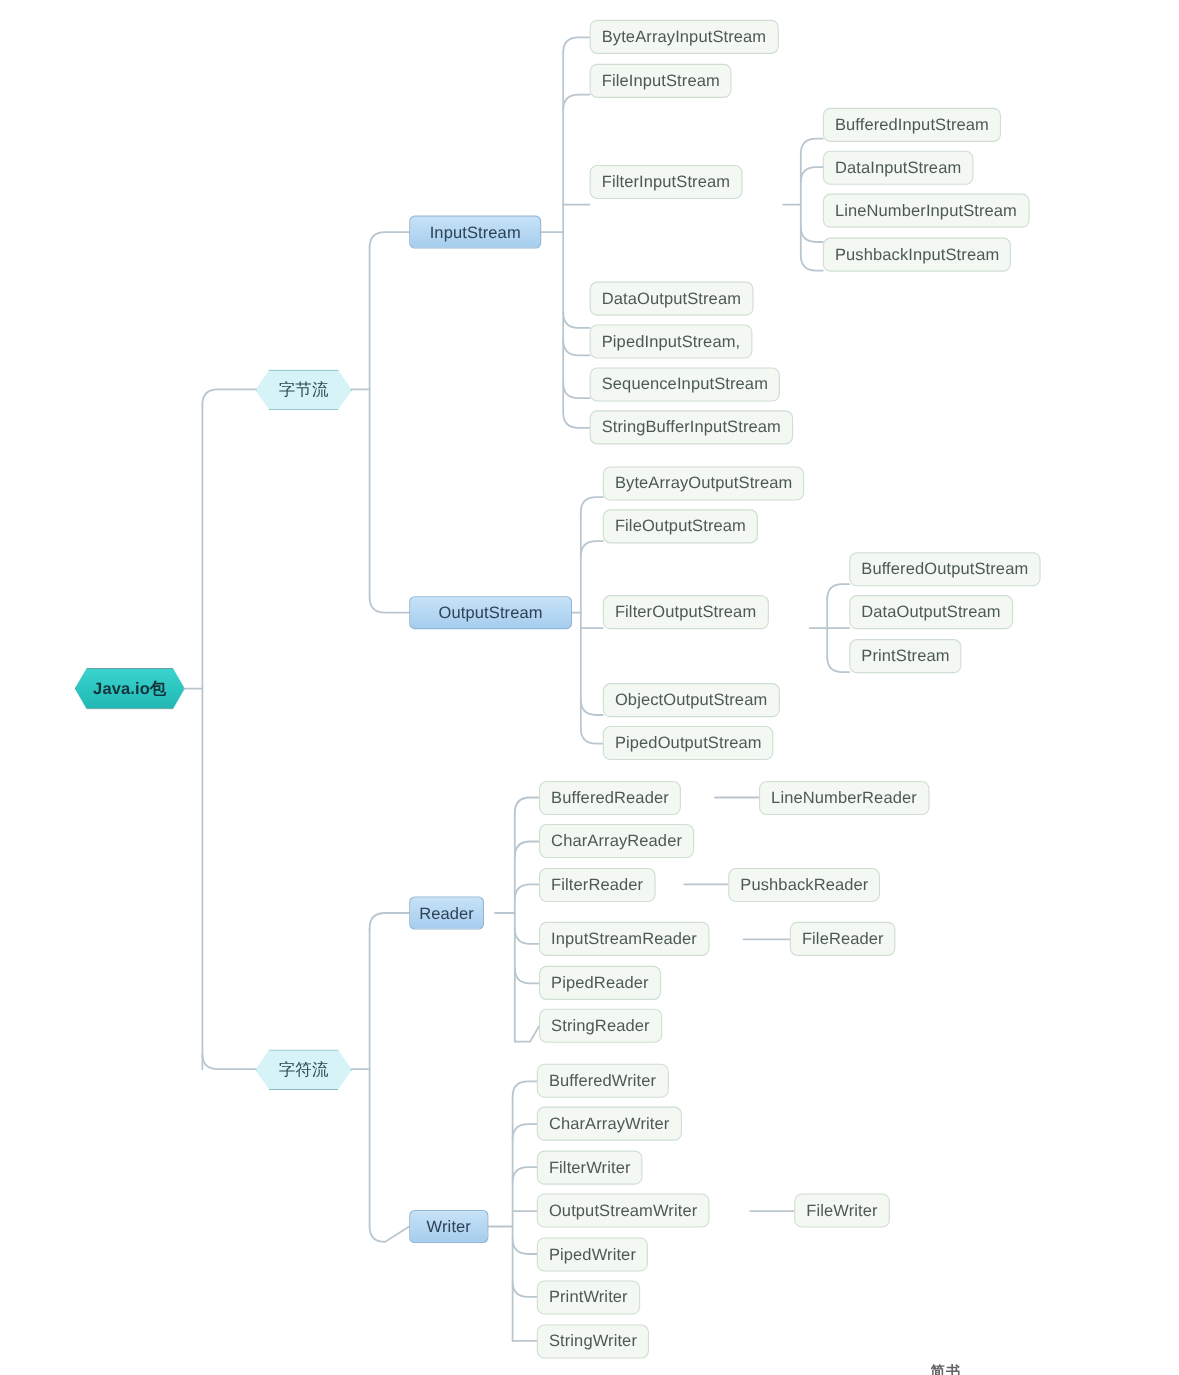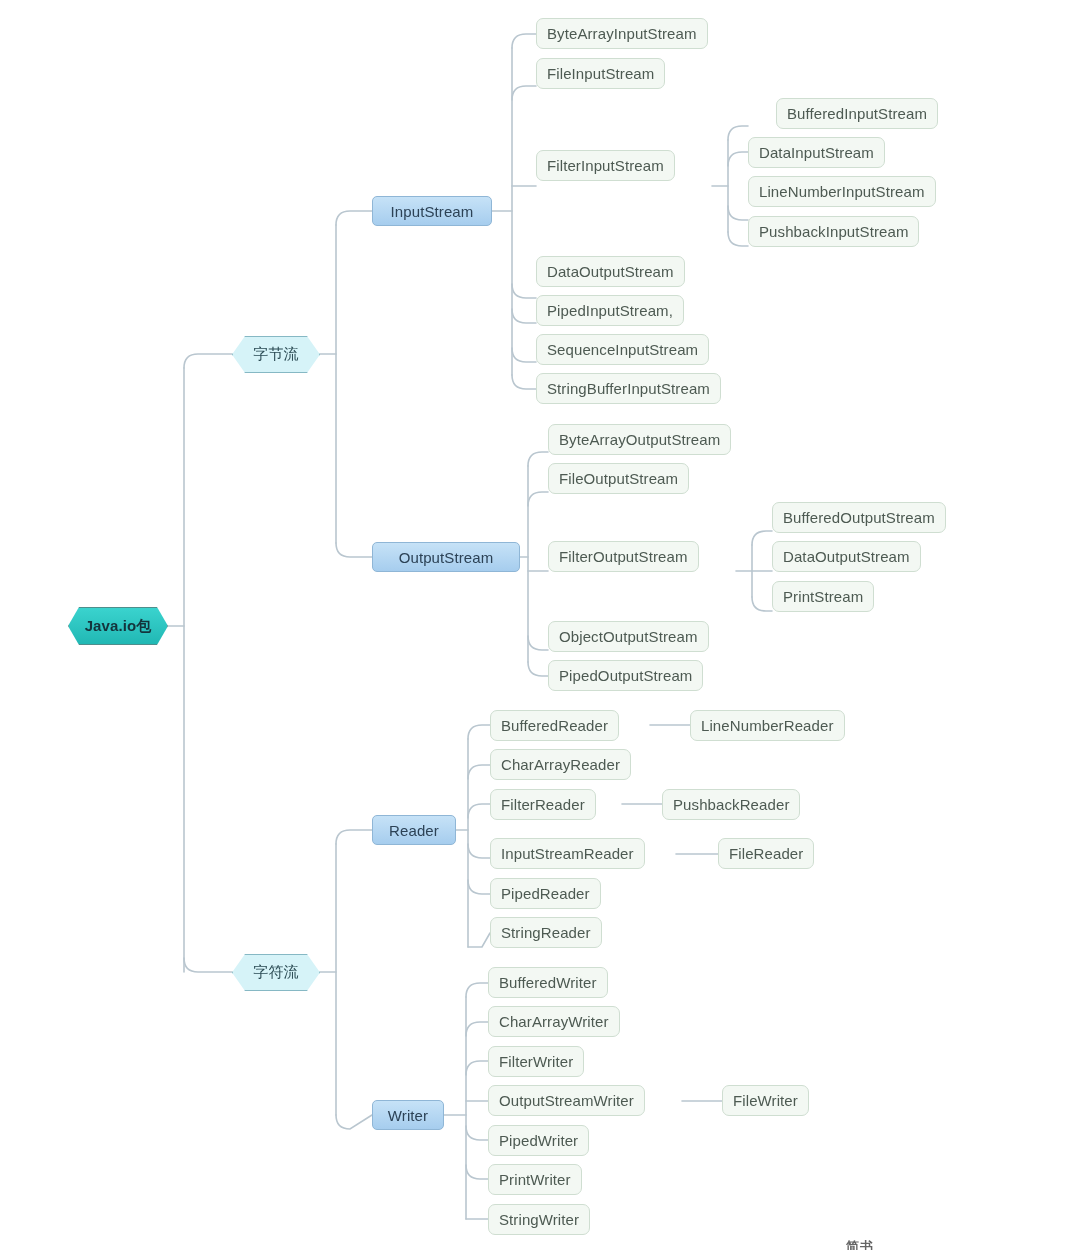--- a/index.html
+++ b/index.html
@@ -174,33 +174,33 @@
   <div class="node root" style="left:68px; top:607px; width:100px;">Java.io包</div>
 
   <div class="node branch" style="left:232px; top:336px; width:88px;">字节流</div>
 
   <div class="node branch" style="left:232px; top:954px; width:88px;">字符流</div>
 
   <div class="node klass" style="left:372px; top:196px; width:120px;">InputStream</div>
 
   <div class="node klass" style="left:372px; top:542px; width:148px;">OutputStream</div>
 
-  <div class="node klass" style="left:372px; top:815px; width:84px;">Reader</div>
+  <div class="node klass" style="left:372px; top:815px; width:68px;">Reader</div>
 
   <div class="node klass" style="left:372px; top:1100px; width:72px;">Writer</div>
 
   <div class="node leaf" style="left:536px; top:18px;">ByteArrayInputStream</div>
   <div class="node leaf" style="left:536px; top:58px;">FileInputStream</div>
   <div class="node leaf" style="left:536px; top:150px;">FilterInputStream</div>
   <div class="node leaf" style="left:536px; top:256px;">DataOutputStream</div>
   <div class="node leaf" style="left:536px; top:295px;">PipedInputStream,</div>
   <div class="node leaf" style="left:536px; top:373px;">StringBufferInputStream</div>
   <div class="node leaf" style="left:536px; top:334px;">SequenceInputStream</div>
 
-  <div class="node leaf" style="left:748px; top:98px;margin-left:28px;">BufferedInputStream</div>
+  <div class="node leaf" style="left:748px; top:98px;">BufferedInputStream</div>
   <div class="node leaf" style="left:748px; top:137px;">DataInputStream</div>
   <div class="node leaf" style="left:748px; top:176px;">LineNumberInputStream</div>
   <div class="node leaf" style="left:748px; top:216px;">PushbackInputStream</div>
 
   <div class="node leaf" style="left:548px; top:424px;">ByteArrayOutputStream</div>
   <div class="node leaf" style="left:548px; top:463px;">FileOutputStream</div>
   <div class="node leaf" style="left:548px; top:541px;">FilterOutputStream</div>
   <div class="node leaf" style="left:548px; top:621px;">ObjectOutputStream</div>
   <div class="node leaf" style="left:548px; top:660px;">PipedOutputStream</div>
 

